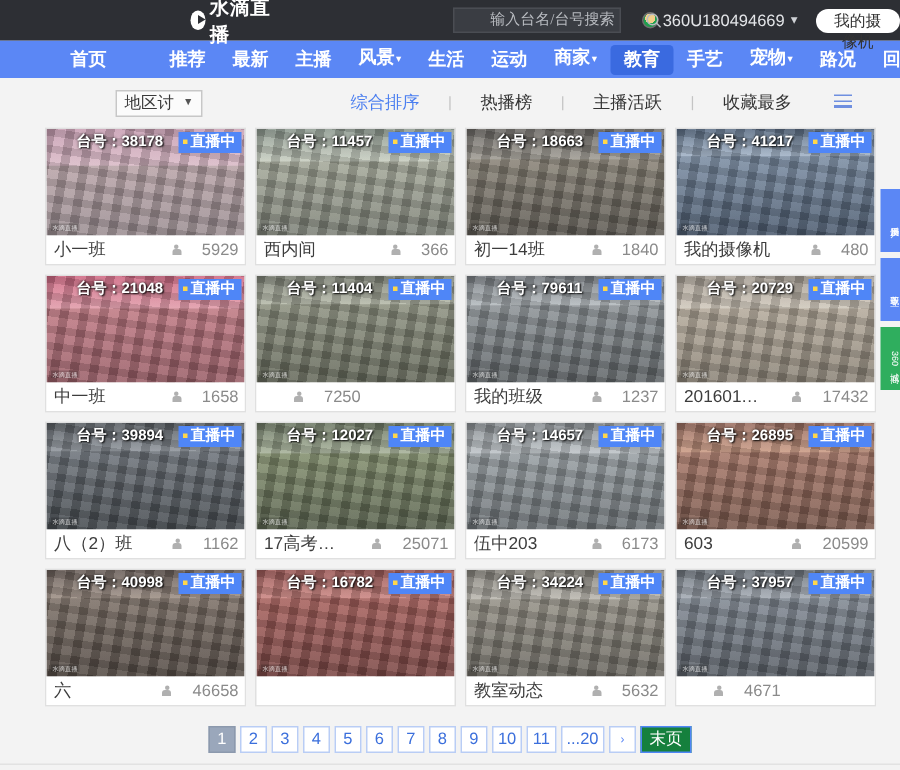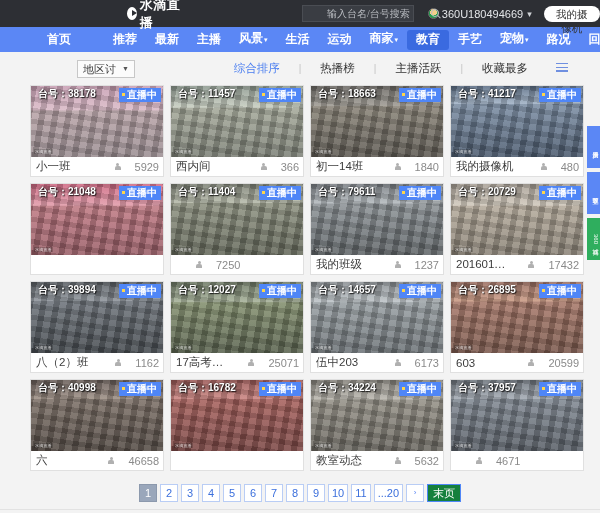--- a/index.html
+++ b/index.html
@@ -164,21 +164,21 @@
     border:1px solid #e0e0e0;
     cursor:pointer;
   }
   .thumb {
     position:relative;
     height:71px;
     overflow:hidden;
   }
   .thumb-img { position:absolute; inset:0; }
   .tid {
-    position:absolute; left:7px; top:1px;
+    position:absolute; left:20px; top:1px;
     color:#ffffff;
     font-size:10px;
     font-weight:bold;
     text-shadow: 0 0 2px rgba(0,0,0,.85), 1px 1px 1px rgba(0,0,0,.7);
     white-space:nowrap;
   }
   .live-badge {
     position:absolute; right:2px; top:2px;
     background:#4f86f7;
     color:#ffffff;
@@ -407,20 +407,27 @@
       <div class="card">
         <div class="thumb">
           <div class="thumb-img" style="background: repeating-linear-gradient(100deg, rgba(0, 0, 0, 0.16) 0px, rgba(0, 0, 0, 0.16) 6px, rgba(255, 255, 255, 0.07) 6px, rgba(255, 255, 255, 0.07) 13px), repeating-linear-gradient(8deg, rgba(0, 0, 0, 0.12) 0px, rgba(0, 0, 0, 0.12) 5px, rgba(255, 255, 255, 0.05) 5px, rgba(255, 255, 255, 0.05) 11px), linear-gradient(rgb(208, 106, 132) 0%, rgb(224, 154, 168) 30%, rgb(192, 122, 132) 31%, rgb(154, 95, 104) 100%);"></div>
           <div class="tid">台号：21048</div>
           <div class="live-badge">
             <span class="live-dot"></span>
             <span>直播中</span>
           </div>
           <div class="wm">水滴直播</div>
         </div>
+        <div class="meta">
+          <div class="meta-title">中一班</div>
+          <div class="meta-count">
+            <span class="viewer-icon"></span>
+            <span>1658</span>
+          </div>
+        </div>
       </div>
       <div class="card">
         <div class="thumb">
           <div class="thumb-img" style="background: repeating-linear-gradient(100deg, rgba(0, 0, 0, 0.16) 0px, rgba(0, 0, 0, 0.16) 6px, rgba(255, 255, 255, 0.07) 6px, rgba(255, 255, 255, 0.07) 13px), repeating-linear-gradient(8deg, rgba(0, 0, 0, 0.12) 0px, rgba(0, 0, 0, 0.12) 5px, rgba(255, 255, 255, 0.05) 5px, rgba(255, 255, 255, 0.05) 11px), linear-gradient(rgb(126, 130, 118) 0%, rgb(180, 184, 168) 26%, rgb(143, 147, 130) 27%, rgb(102, 106, 92) 100%);"></div>
           <div class="tid">台号：11404</div>
           <div class="live-badge">
             <span class="live-dot"></span>
             <span>直播中</span>
           </div>
           <div class="wm">水滴直播</div>

